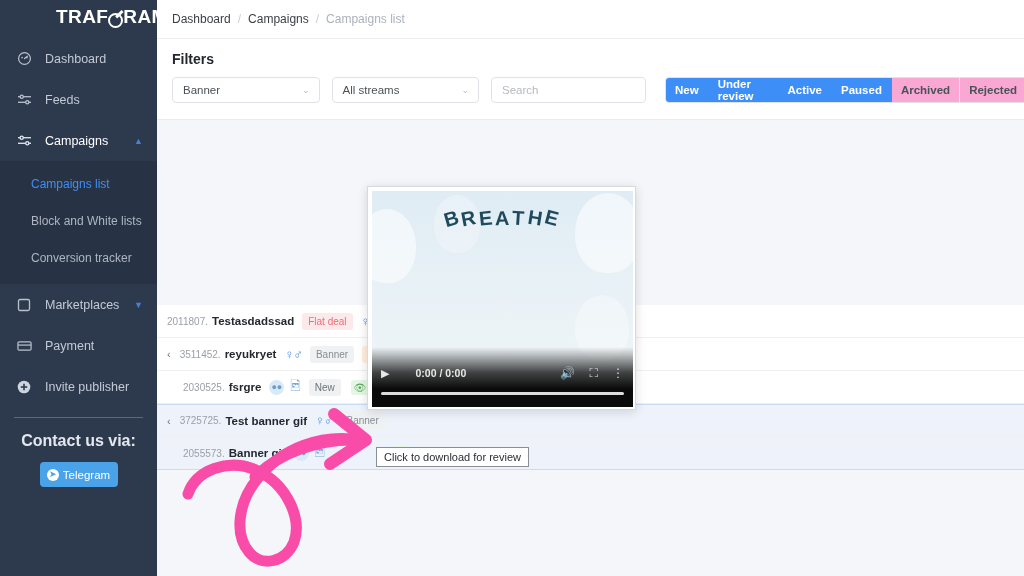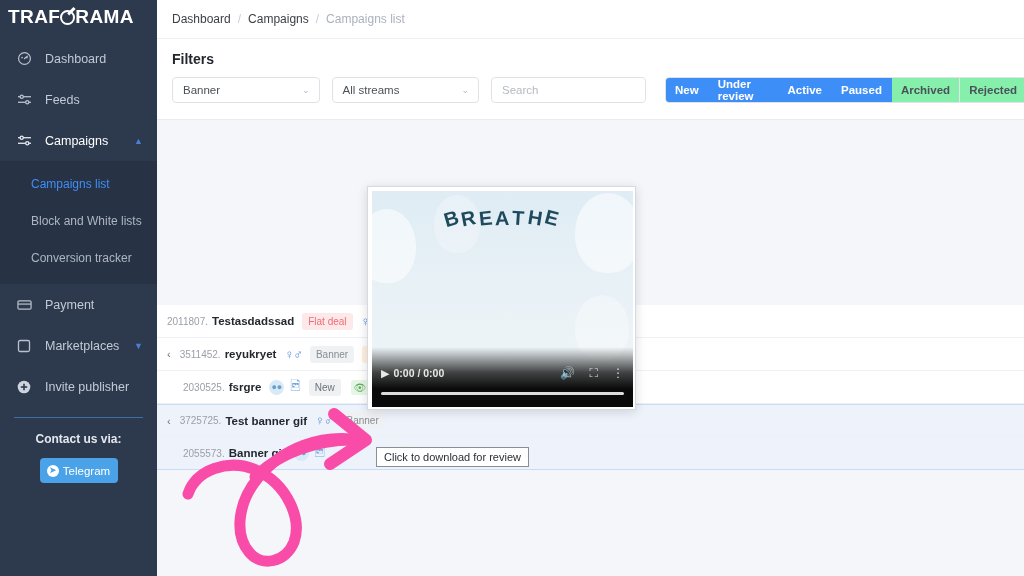--- a/index.html
+++ b/index.html
@@ -18,21 +18,21 @@
     position: relative;
     color: #c5ccd6;
   }
   .logo-wrap {
     height: 28px; display: flex; align-items: center;
     padding: 6px 0 0 8px;
   }
   .logo-text {
     font-size: 19px; font-weight: bold; letter-spacing: 0.4px;
     color: #ffffff; font-family: "Liberation Sans", sans-serif;
-    display: flex; align-items: center;
+    display: flex; align-items: flex-end; margin-left: 48px;
   }
   .logo-o {
     display: inline-block; width: 15px; height: 15px;
     border: 2.5px solid #fff; border-radius: 50%;
     position: relative; margin: 0 0px;
   }
   .logo-o::after {
     content: ""; position: absolute;
     width: 9px; height: 2.5px; background: #fff;
     top: 1px; left: 6px; transform: rotate(-45deg);
@@ -57,21 +57,21 @@
   .subnav { background: #273244; padding: 4px 0 8px 0; }
   .sub-item {
     height: 37px; display: flex; align-items: center;
     padding-left: 31px; font-size: 12px; color: #aeb6c2; cursor: pointer;
   }
   .sub-item.sel { color: #3e8ef7; }
   .divider-line {
     height: 1px; background: #3f6ea8; margin: 10px 14px 0 14px;
   }
   .contact-label {
-    text-align: center; font-size: 12px; font-weight: bold;
+    text-align: center; font-size: 16px; font-weight: bold;
     color: #e4e8ee; margin-top: 14px;
   }
   .tg-btn {
     display: flex; align-items: center; justify-content: center;
     gap: 4px;
     margin: 12px auto 0 auto; width: 78px; height: 25px;
     background: #4aa3e8; border-radius: 4px; color: #fff;
     font-size: 11.5px; cursor: pointer;
   }
   .tg-circle {
@@ -116,21 +116,21 @@
     font-family: "Liberation Sans", sans-serif;
   }
   .search-box::placeholder { color: #b5bac1; }
   .status-group {
     display: flex; border-radius: 4px; overflow: hidden;
     border: 1px solid #dfe3e8; height: 26px; margin-left: 7px;
   }
   .st-btn {
     display: flex; align-items: center; padding: 0 9px;
     font-size: 11.5px; font-weight: bold; cursor: pointer;
-    background: #86efac; color: #4b5158;
+    background: #f9a8d4; color: #4b5158;
     border-right: 1px solid #e4e7ea;
   }
   .st-btn:last-child { border-right: none; }
   .st-btn.on { background: #3e8ef7; color: #fff; border-right-color: #3e8ef7; }
 
   
   .rows-area { position: relative; }
   .camp-row {
     background: #fff; height: 33px;
     display: flex; align-items: center;
@@ -208,21 +208,21 @@
   .vid-controls {
     position: absolute; left: 0; bottom: 0; width: 100%; height: 60px;
     background: linear-gradient(180deg, rgba(0,0,0,0) 0%, rgba(0,0,0,0.72) 42%, rgba(10,10,10,1) 70%);
   }
   .ctrl-row {
     position: absolute; left: 0; bottom: 23px; width: 100%;
     height: 22px; display: flex; align-items: center;
     padding: 0 9px; color: #e8e8e8; font-size: 11px;
   }
   .ctrl-play { font-size: 11px; cursor: pointer; }
-  .ctrl-time { margin-left: 4px; font-weight: bold; font-size: 10.5px; }
+  .ctrl-time { margin-left: 26px; font-weight: bold; font-size: 10.5px; }
   .ctrl-spacer { flex: 1; }
   .ctrl-ic { margin-left: 14px; cursor: pointer; font-size: 12px; opacity: .92; }
   .progress {
     position: absolute; left: 9px; bottom: 12px; width: calc(100% - 18px);
     height: 3px; background: #dcdcdc; border-radius: 2px; cursor: pointer;
   }
 
   
   #tooltip {
     position: absolute; left: 376px; top: 447px;
@@ -298,36 +298,36 @@
           <span>Block and White lists</span>
         </div>
         <div class="sub-item">
           <span>Conversion tracker</span>
         </div>
       </div>
 
 
       <div class="nav-item">
         <span class="ico">
+          <svg width="14" height="14" viewBox="0 0 14 14" fill="none" stroke="#b9c1cc" stroke-width="1.3">
+            <rect x="1.5" y="1.5" width="11" height="11" rx="1.5"></rect>
+          </svg>
+        </span>
+        <span>Marketplaces</span>
+        <span class="chev">▼</span>
+      </div>
+
+      <div class="nav-item">
+        <span class="ico">
           <svg width="15" height="12" viewBox="0 0 16 12" fill="none" stroke="#b9c1cc" stroke-width="1.3">
             <rect x="1" y="1.5" width="14" height="9" rx="1.3"></rect>
               <line x1="1" y1="5" x2="15" y2="5"></line>
           </svg>
         </span>
         <span>Payment</span>
-      </div>
-
-      <div class="nav-item">
-        <span class="ico">
-          <svg width="14" height="14" viewBox="0 0 14 14" fill="none" stroke="#b9c1cc" stroke-width="1.3">
-            <rect x="1.5" y="1.5" width="11" height="11" rx="1.5"></rect>
-          </svg>
-        </span>
-        <span>Marketplaces</span>
-        <span class="chev">▼</span>
       </div>
 
       <div class="nav-item">
         <span class="ico">
           <svg width="14" height="14" viewBox="0 0 14 14">
             <circle cx="7" cy="7" r="6.3" fill="#cdd4dd"></circle>
             <line x1="7" y1="3.8" x2="7" y2="10.2" stroke="#2d3a4e" stroke-width="1.6"></line>
             <line x1="3.8" y1="7" x2="10.2" y2="7" stroke="#2d3a4e" stroke-width="1.6"></line>
           </svg>
         </span>

